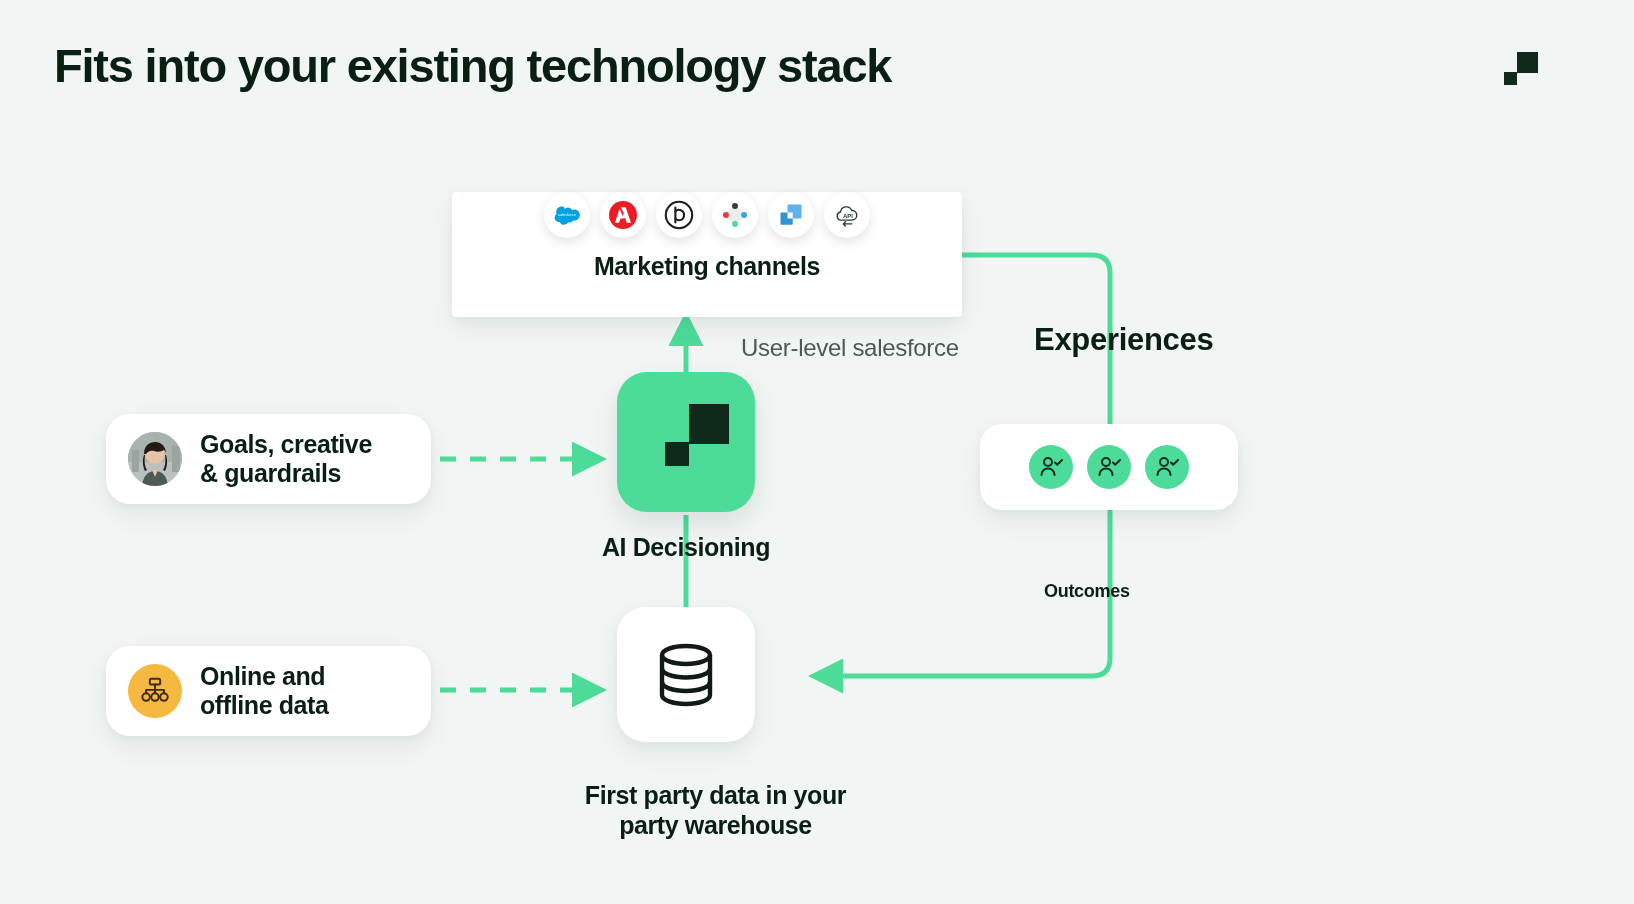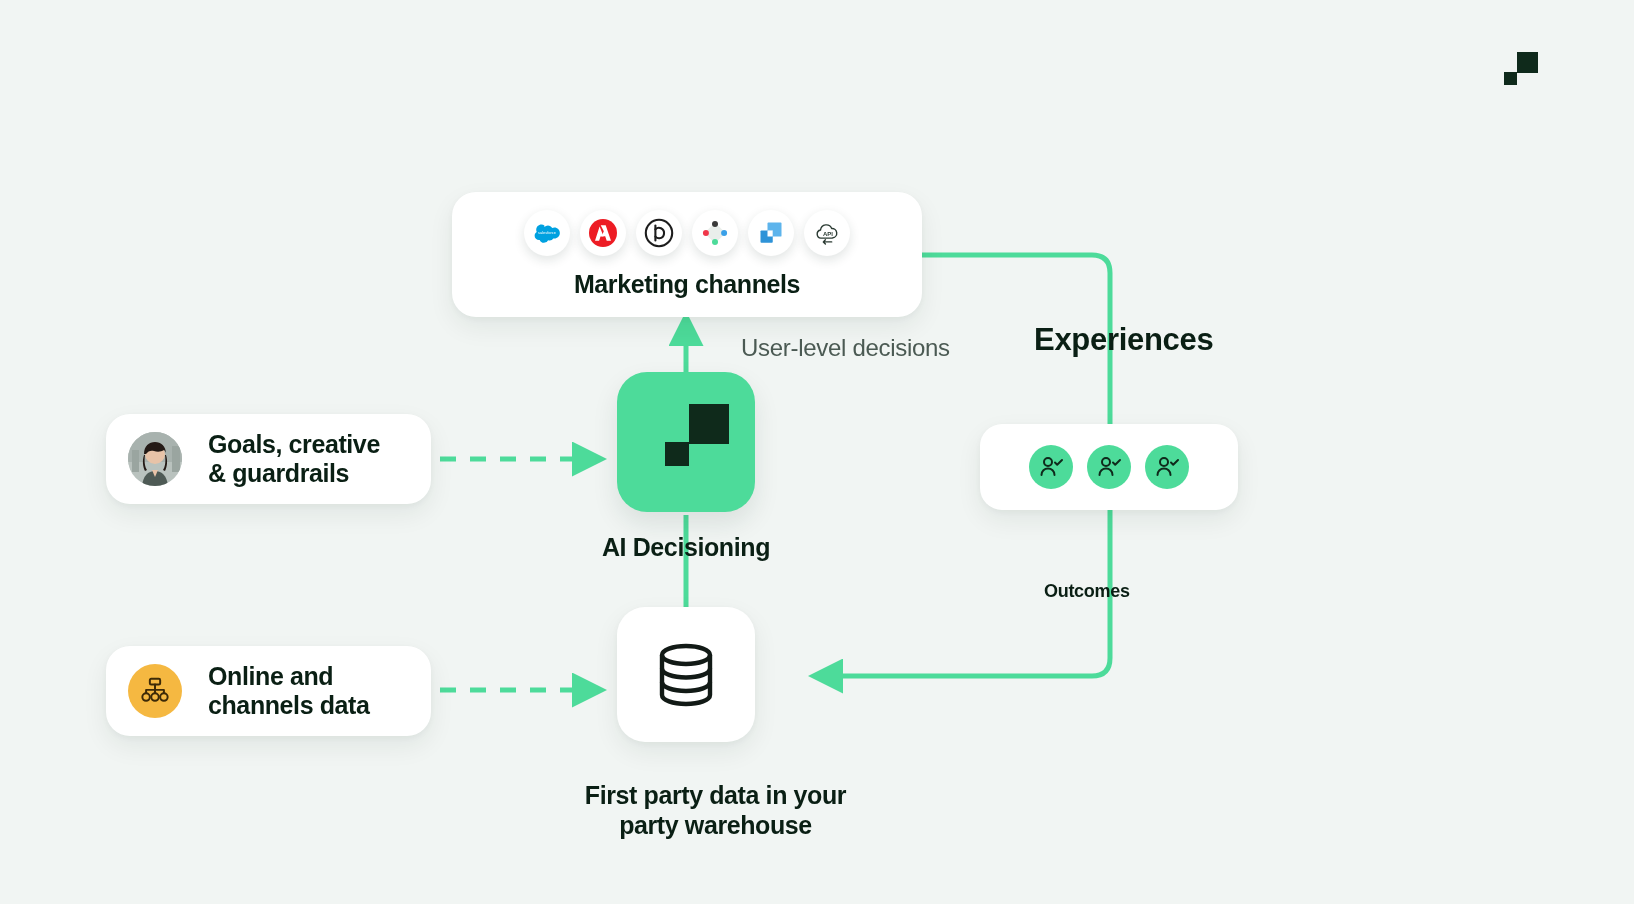--- a/index.html
+++ b/index.html
@@ -44,24 +44,23 @@
     background: #ffffff;
     border-radius: 26px;
     box-shadow: 0 10px 26px rgba(20,45,35,.07), 0 2px 6px rgba(20,45,35,.04);
     box-sizing: border-box;
   }
 
   
   #channels-card {
     left: 452px;
     top: 192px;
-    width: 470px;
+    width: 510px;
     height: 125px;
-    border-radius: 24px;
-    padding-top: 18px;
+    border-radius: 4px;
   }
   #channels-row {
     display: flex;
     justify-content: center;
     align-items: center;
     gap: 10px;
   }
   .chip {
     width: 46px;
     height: 46px;
@@ -146,21 +145,21 @@
   }
 
   
   .input-card {
     width: 325px;
     height: 90px;
     border-radius: 24px;
     display: flex;
     align-items: center;
     padding-left: 22px;
-    gap: 26px;
+    gap: 18px;
   }
   #goals-card { left: 106px; top: 414px; }
   #data-card  { left: 106px; top: 646px; }
   .input-card .txt {
     font-size: 25px;
     font-weight: 600;
     line-height: 1.18;
     color: #0a1f14;
     letter-spacing: -.4px;
   }
@@ -252,20 +251,21 @@
     width: 1634px;
     height: 904px;
     pointer-events: none;
   }
 </style>
 </head>
 <body>
 
 <div id="stage">
 
+  <div id="page-title">Fits into your existing technology stack</div>
 
   <svg id="brand-logo" viewBox="0 0 40 40">
     <rect x="17" y="2" width="21" height="21" fill="#0f2a1b"></rect>
     <rect x="4" y="22" width="13" height="13" fill="#0f2a1b"></rect>
   </svg>
 
   <svg id="connectors" viewBox="0 0 1634 904">
     <defs>
       <marker id="arrowGreen" viewBox="0 0 10 10" refX="8" refY="5" markerWidth="7" markerHeight="7" orient="auto-start-reverse">
         <path d="M 0 0 L 10 5 L 0 10 z" fill="#4ddb9a"></path>
@@ -388,21 +388,21 @@
           <rect x="10.5" y="3" width="11" height="6" rx="1.4"></rect>
           <path d="M16 9v4M6.5 18v-3.2h19V18M16 13v5"></path>
           <circle cx="6.5" cy="22.5" r="4"></circle>
           <circle cx="16" cy="22.5" r="4"></circle>
           <circle cx="25.5" cy="22.5" r="4"></circle>
         </g>
       </svg>
     </div>
     <div class="txt">
       <span>Online and</span><br>
-      <span>channels data</span>
+      <span>offline data</span>
     </div>
   </div>
 
   <div class="card" id="exp-card">
     <div class="user-circle">
       <svg width="26" height="26" viewBox="0 0 26 26">
         <g fill="none" stroke="#0f2a1b" stroke-width="2" stroke-linecap="round" stroke-linejoin="round">
           <circle cx="10" cy="8" r="4"></circle>
           <path d="M3.5 21c0-4 3-6.5 6.5-6.5s6.5 2.5 6.5 6.5"></path>
           <path d="M17 8.5l2.2 2.2L24 6"></path>
@@ -422,18 +422,18 @@
       <svg width="26" height="26" viewBox="0 0 26 26">
         <g fill="none" stroke="#0f2a1b" stroke-width="2" stroke-linecap="round" stroke-linejoin="round">
           <circle cx="10" cy="8" r="4"></circle>
           <path d="M3.5 21c0-4 3-6.5 6.5-6.5s6.5 2.5 6.5 6.5"></path>
           <path d="M17 8.5l2.2 2.2L24 6"></path>
         </g>
       </svg>
     </div>
   </div>
 
-  <div class="flow-label" id="label-user-level">User-level decisions</div>
+  <div class="flow-label" id="label-user-level">User-level salesforce</div>
   <div class="flow-label" id="label-experiences">Experiences</div>
   <div class="flow-label" id="label-outcomes">Outcomes</div>
 
 
 </div>
 
 </body></html>

